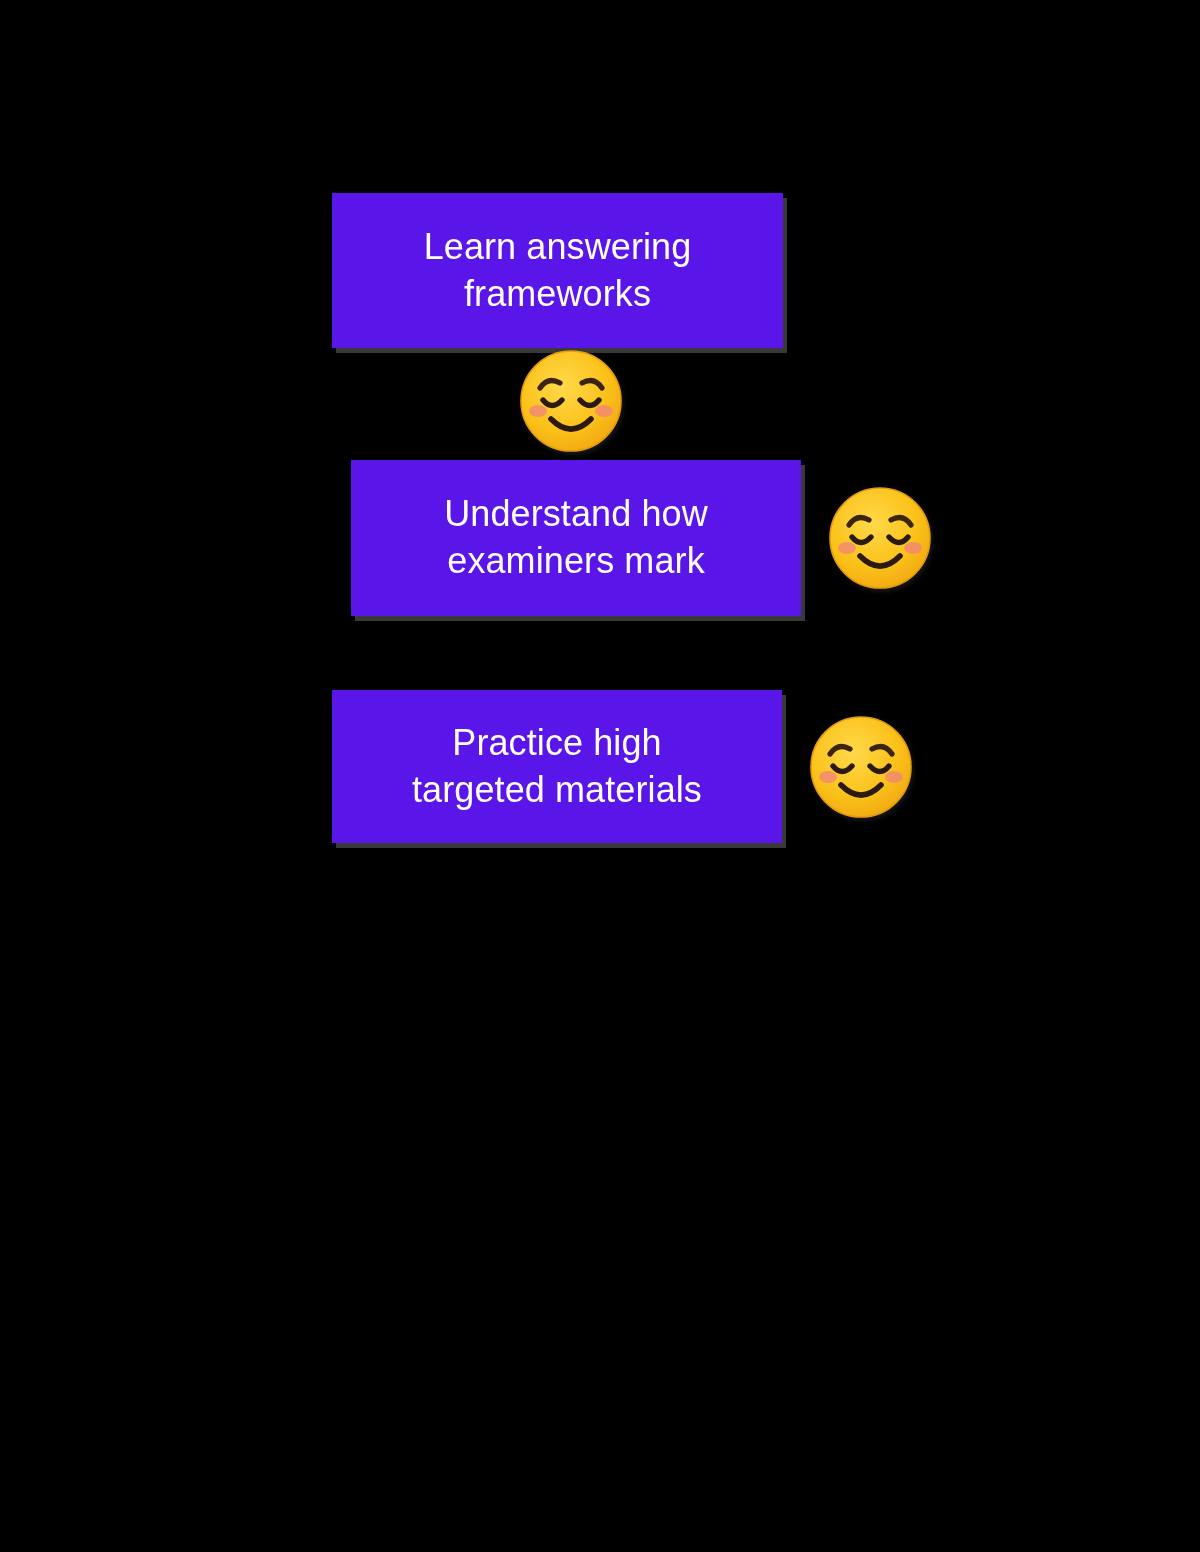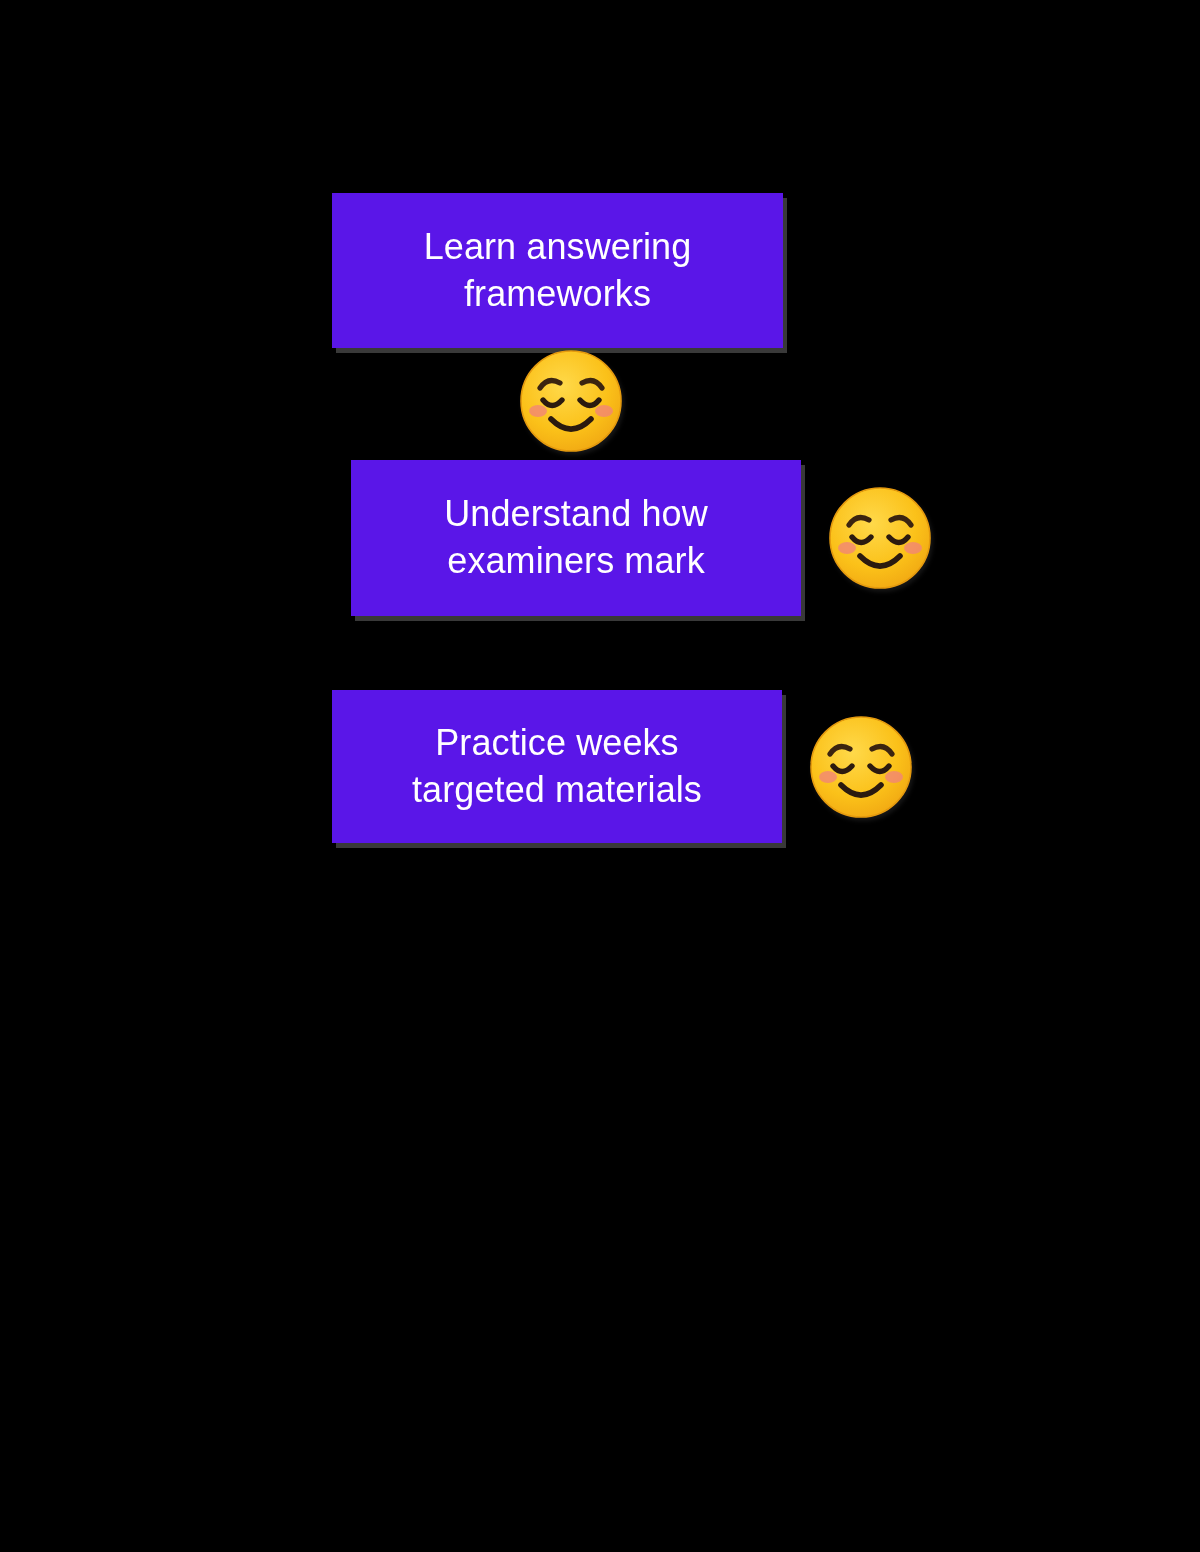--- a/index.html
+++ b/index.html
@@ -135,21 +135,21 @@
         <path d="M62 52 Q72 63 81 52" fill="none" stroke="#2B1A0F" stroke-width="5.4" stroke-linecap="round"></path>
         <ellipse cx="20" cy="63" rx="9" ry="6" fill="#F2827C" opacity="0.75"></ellipse>
         <ellipse cx="86" cy="63" rx="9" ry="6" fill="#F2827C" opacity="0.75"></ellipse>
         <path d="M33 71 Q53 91 73 71" fill="none" stroke="#2B1A0F" stroke-width="5.6" stroke-linecap="round"></path>
       </svg>
     </div>
   </div>
 
   <div class="step-row" id="row-3">
     <div class="step-card">
-      <span class="step-card-label">Practice weeks
+      <span class="step-card-label">Practice high
 targeted materials</span>
     </div>
     <div class="emoji-wrap">
       <svg class="emoji-svg" viewBox="0 0 106 106" xmlns="http://www.w3.org/2000/svg" aria-hidden="true">
         <defs>
           <radialGradient id="faceGrad3" cx="42%" cy="35%" r="72%">
             <stop offset="0%" stop-color="#FFD94A"></stop>
             <stop offset="62%" stop-color="#FBC119"></stop>
             <stop offset="100%" stop-color="#F0A612"></stop>
           </radialGradient>

